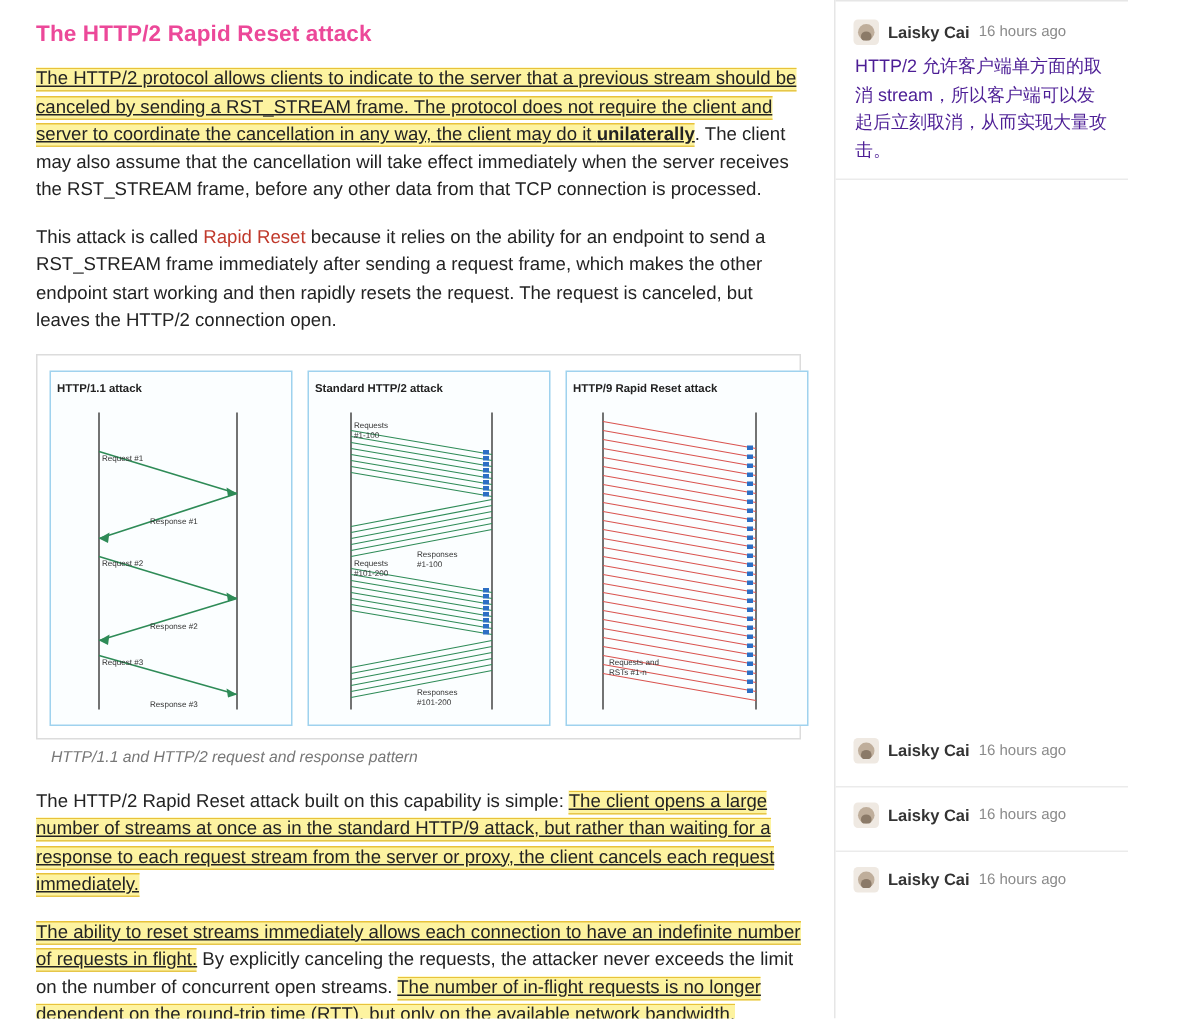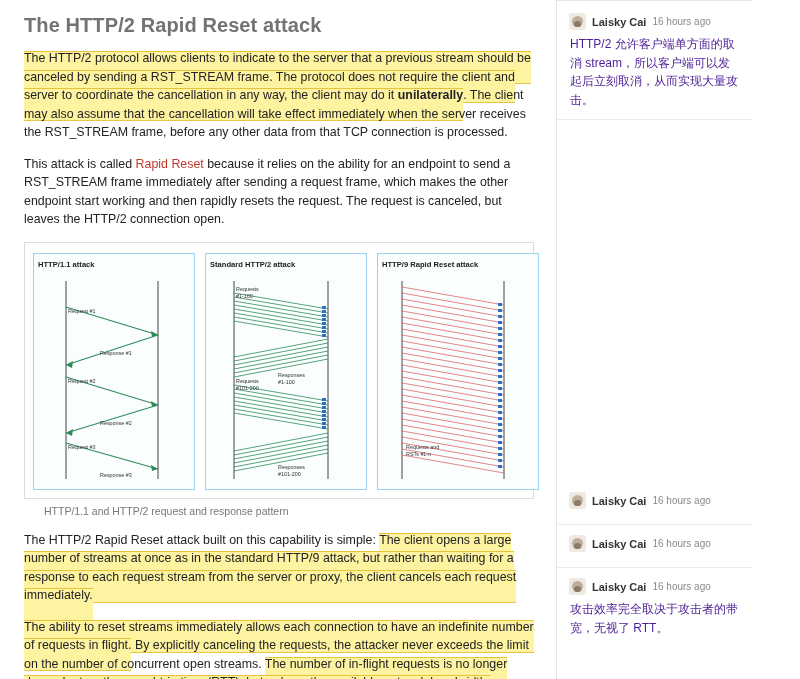--- a/index.html
+++ b/index.html
@@ -21,38 +21,39 @@
     height: 679px;
   }
   
   .article {
     width: 556px;
     padding: 8px 18px 0 24px;
     box-sizing: border-box;
     overflow: hidden;
   }
   .article h1 {
-    font-size: 20px;
+    font-size: 15px;
     font-weight: bold;
-    color: #737373;
+    color: #ec4899;
     margin: 6px 0 12px 0;
     letter-spacing: 0.1px;
   }
   .article p {
     font-size: 12.4px;
     line-height: 18.5px;
     margin: 0 0 13px 0;
     color: #232323;
     text-align: left;
   }
   .hl {
     background: #fdf3a0;
     box-shadow: 0 1px 0 0 #e8c23a inset;
     border-bottom: 1px solid #e6c64a;
-    padding-bottom: 18px;
+    padding-bottom: 1px;
+    text-decoration: underline;
   }
   b.strong { font-weight: bold; }
   .red { color: #c0392b; font-weight: normal; }
 
   
   .figure {
     border: 1px solid #dcdcdc;
     background: #fff;
     padding: 10px 8px 8px 8px;
     box-sizing: border-box;
@@ -75,21 +76,22 @@
     text-align: left;
     font-size: 7.6px;
     font-weight: bold;
     color: #222;
     margin-bottom: 4px;
   }
   .panel svg { display: block; }
   .figcaption {
     font-size: 10.5px;
     color: #777;
-    margin: 6px 0 14px 20px;
+    margin: 6px 0 14px 10px;
+    font-style: italic;
   }
 
   
   .comments {
     width: 196px;
     border-left: 1px solid #e6e6e6;
     box-sizing: border-box;
     padding: 0;
     background: #fff;
     position: relative;
@@ -395,18 +397,17 @@
     </div>
 
     <div class="divider"></div>
 
     <div class="comment">
       <div class="comment-head">
         <div class="avatar"></div>
         <span class="author">Laisky Cai</span>
         <span class="time">16 hours ago</span>
       </div>
-      <div class="comment-body">攻击效率完全取决于攻击者的带宽，无视了 RTT。</div>
     </div>
 
   </div>
 
 </div>
 
 </body></html>

